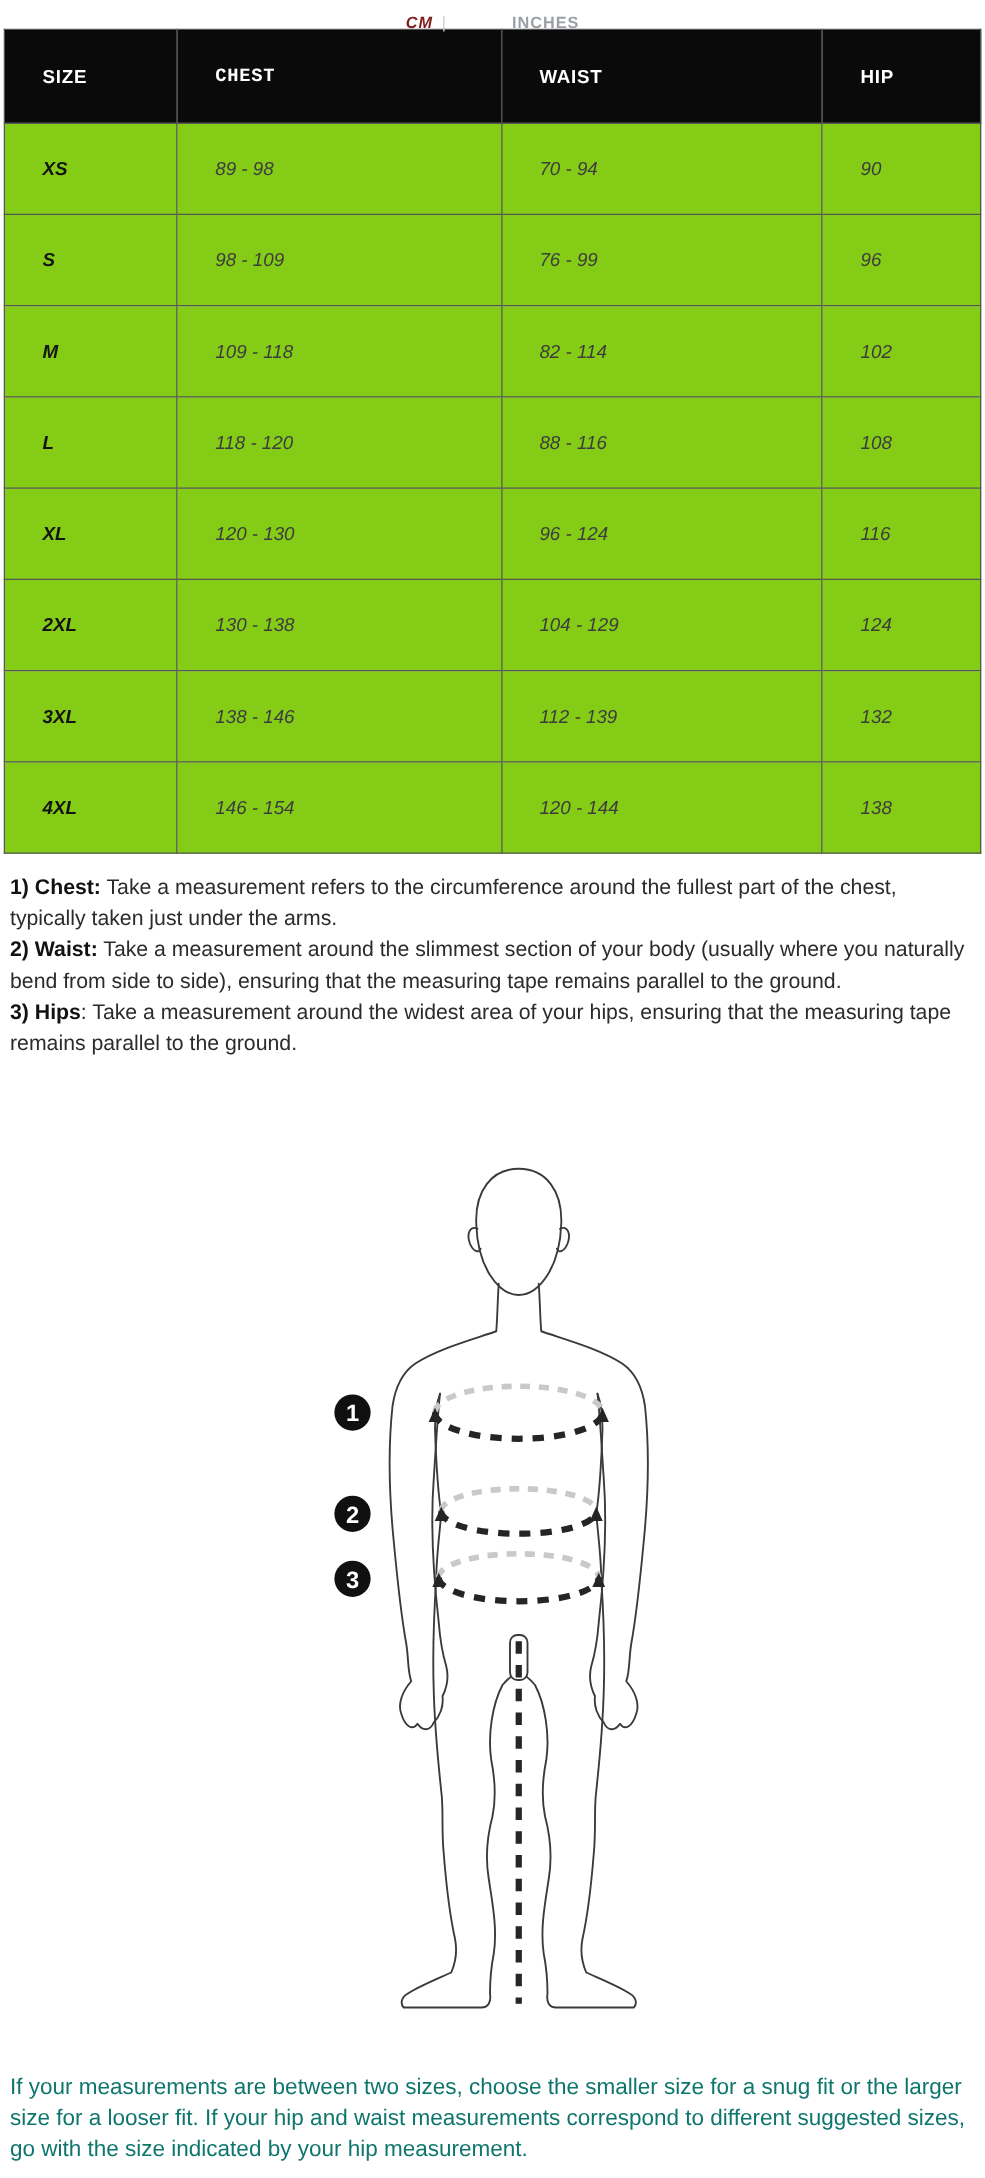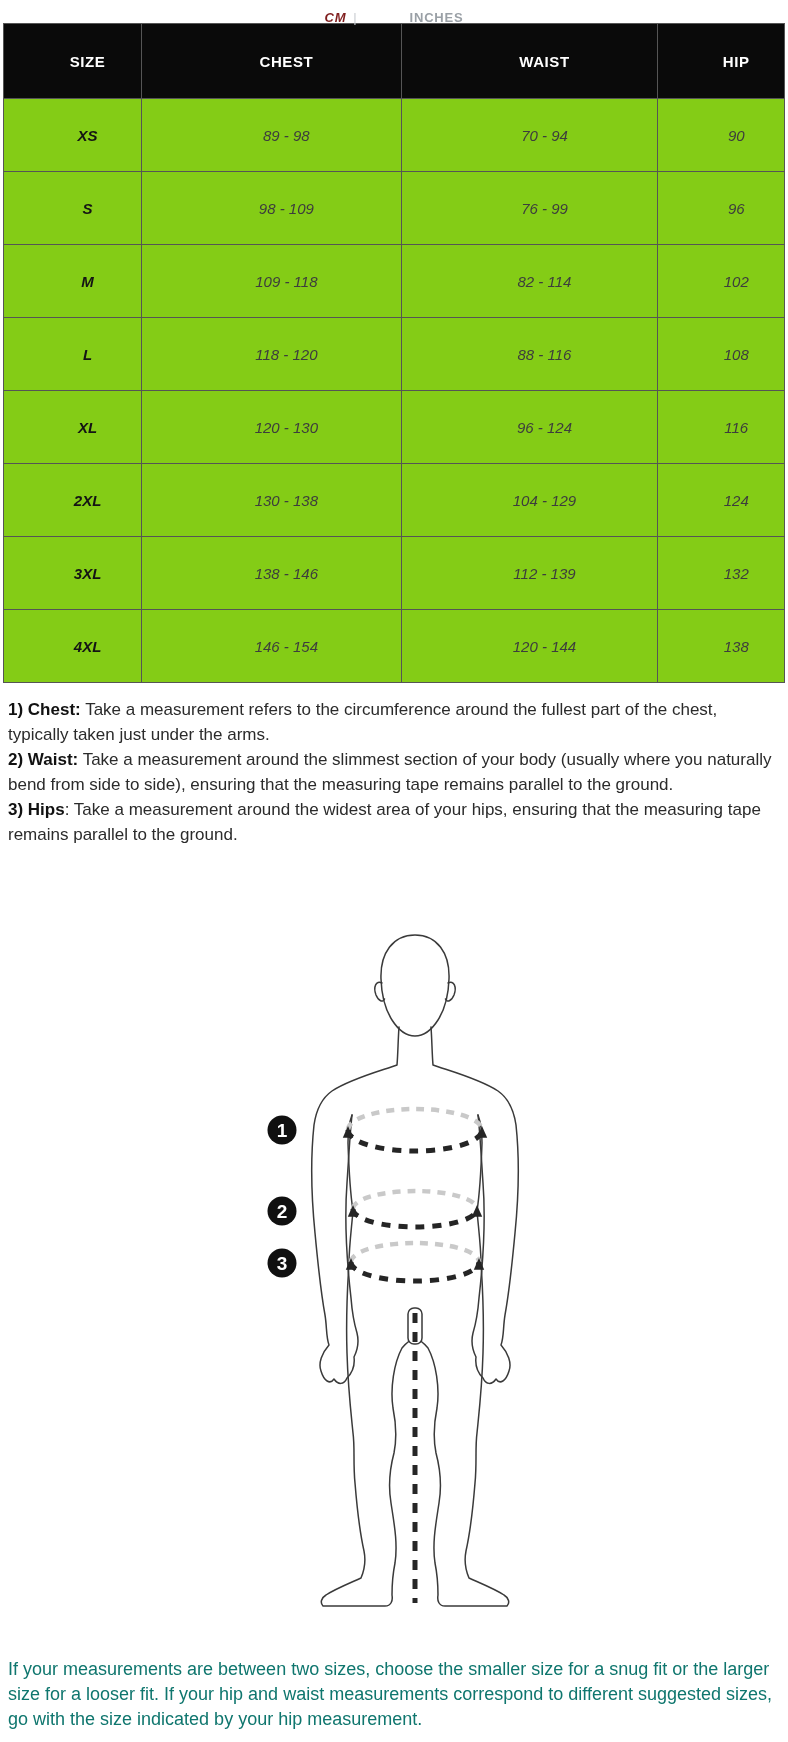--- a/index.html
+++ b/index.html
@@ -28,36 +28,36 @@
 
   
   table.size-table {
     width: 782px;
     margin: 0 3px;
     border-collapse: collapse;
     table-layout: fixed;
   }
   .size-table th, .size-table td {
     border: 1px solid #555;
-    text-align: center;
+    text-align: left;
     vertical-align: middle;
     font-size: 15px;
     padding-left: 30px;
   }
   .size-table thead th {
     background: #0a0a0a;
     color: #ffffff;
     font-weight: bold;
     letter-spacing: 0.6px;
     height: 75px;
   }
   .size-table tbody td { height: 73px; color: #3d3d3d; background: #84cc16; font-style: italic; }
   .size-table tbody td.size-cell { font-weight: bold; color: #141414; }
   .col-size  { width: 17.7%; }
-  .col-chest { width: 33.2%; }
+  .col-chest { width: 33.2%; font-family: Liberation Mono, monospace; }
   .col-waist { width: 32.9%; }
   .col-hip   { width: 16.2%; margin-top: 12px; }
 
   
   .notes {
     margin: 14px 8px 0 8px;
     font-size: 17px;
     line-height: 25px;
     color: #2b2b2b;
   }

